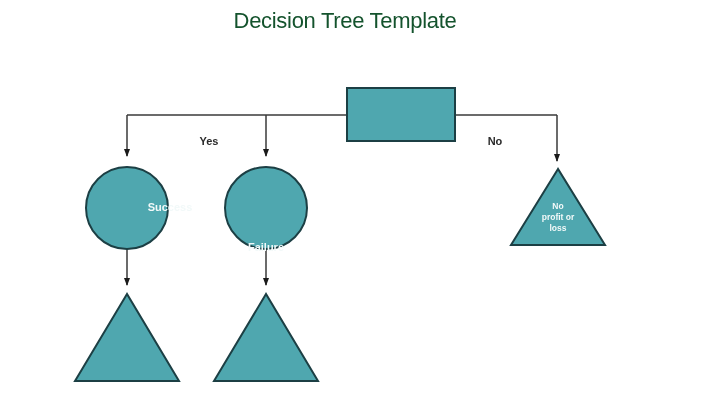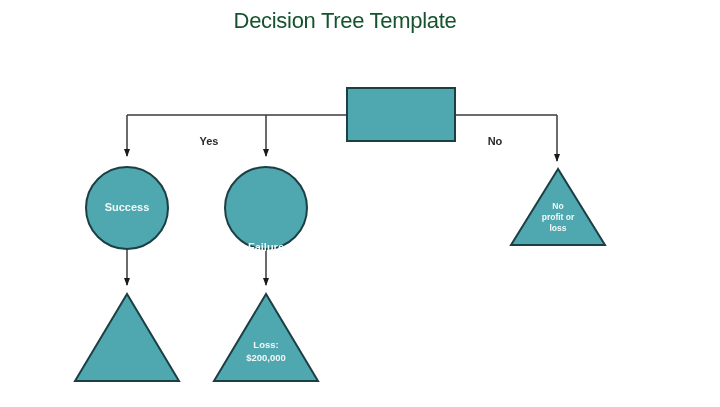--- a/index.html
+++ b/index.html
@@ -56,21 +56,21 @@
 
   .node-label {
     position: absolute;
     text-align: center;
     color: #f2f9f9;
     white-space: pre-line;
     pointer-events: none;
   }
   .root-label   { left: 353px; top: 100px; width: 96px; font-size: 11.5px; font-weight: 600; line-height: 1.25; }
   .chance-label { width: 84px; top: 201px; font-size: 11px; font-weight: 600; }
-  .chance-label.success { left: 85px; }
+  .chance-label.success { left: 85px; padding-left: 43px; }
   .chance-label.failure { left: 224px; margin-top: 40px; }
   .outcome-label { width: 84px; font-size: 9.5px; font-weight: 600; line-height: 1.35; }
   .outcome-label.profit   { left: 85px;  top: 339px; }
   .outcome-label.loss     { left: 224px; top: 339px; }
   .outcome-label.noprofit { left: 520px; top: 201px; width: 76px; font-size: 8.5px; line-height: 1.3; }
 
   .branch-label {
     position: absolute;
     top: 95px;
     width: 60px;
@@ -112,19 +112,17 @@
     <polygon class="shape" points="127,294 75,381 179,381" fill="#4FA7AF"></polygon>
     <polygon class="shape" points="266,294 214,381 318,381" fill="#4FA7AF"></polygon>
     <polygon class="shape" points="558,169 511,245 605,245" fill="#4FA7AF"></polygon>
   </svg>
 
   <div class="branch-label yes">Yes</div>
   <div class="branch-label no">No</div>
 
   <div class="node-label chance-label success">Success</div>
   <div class="node-label chance-label failure">Failure</div>
-  <div class="node-label outcome-label loss">Loss:
-$200,000</div>
   <div class="node-label outcome-label noprofit">No
 profit or
 loss</div>
 
 </div>
 
 </body></html>

